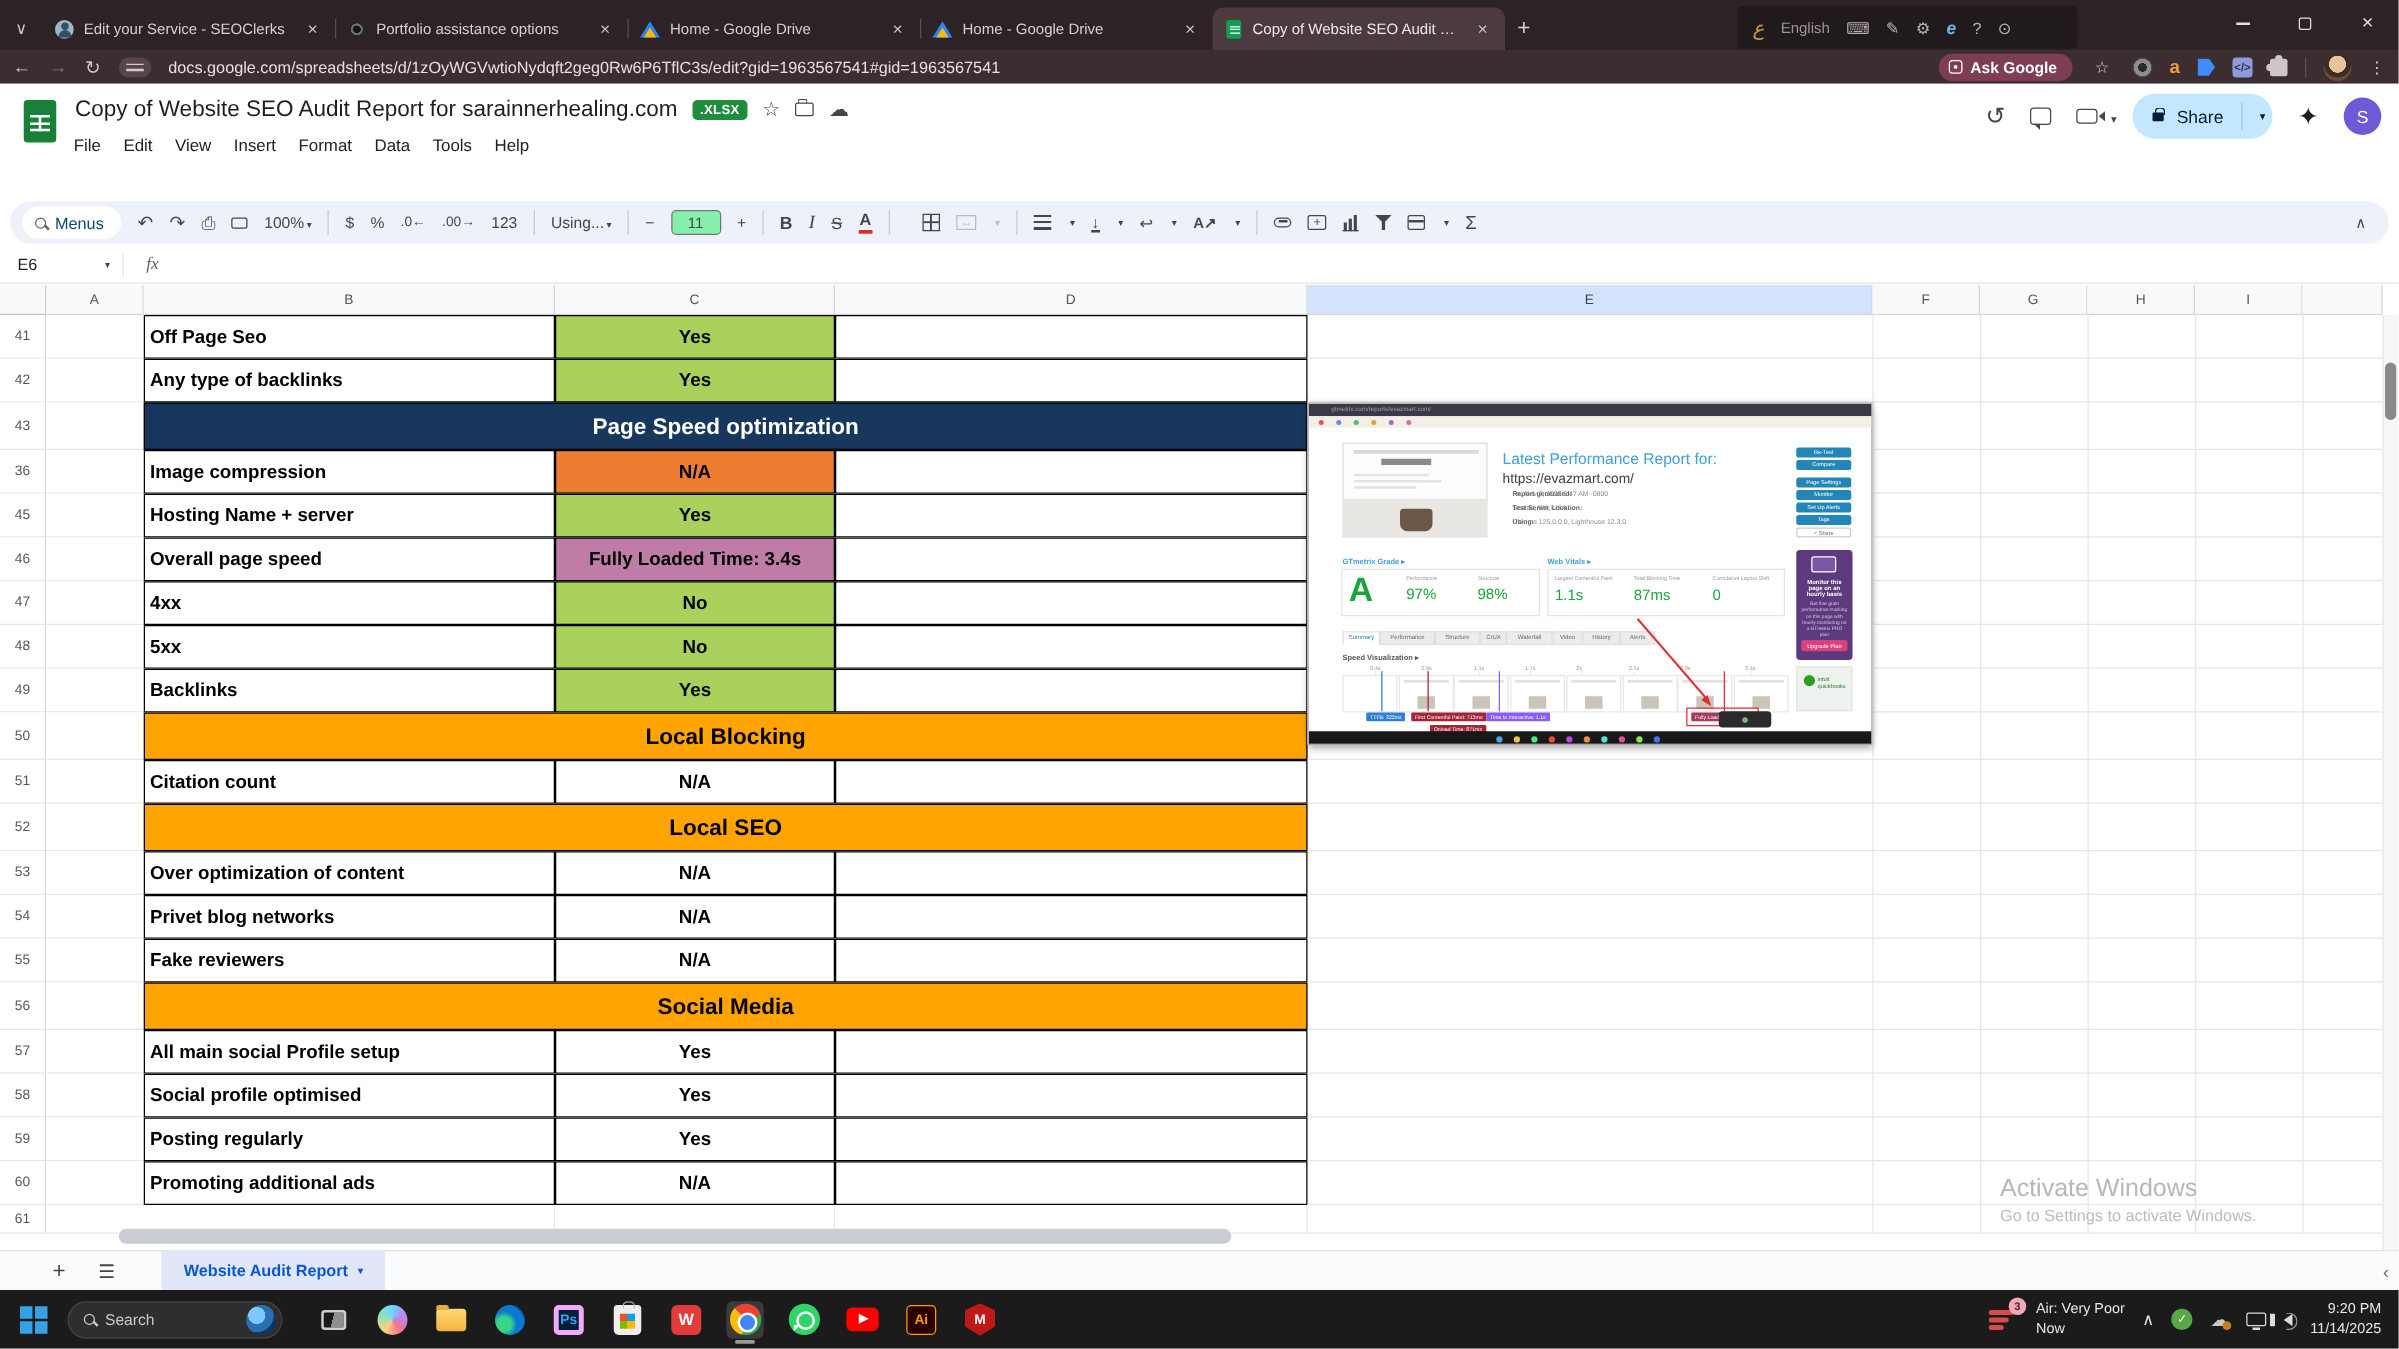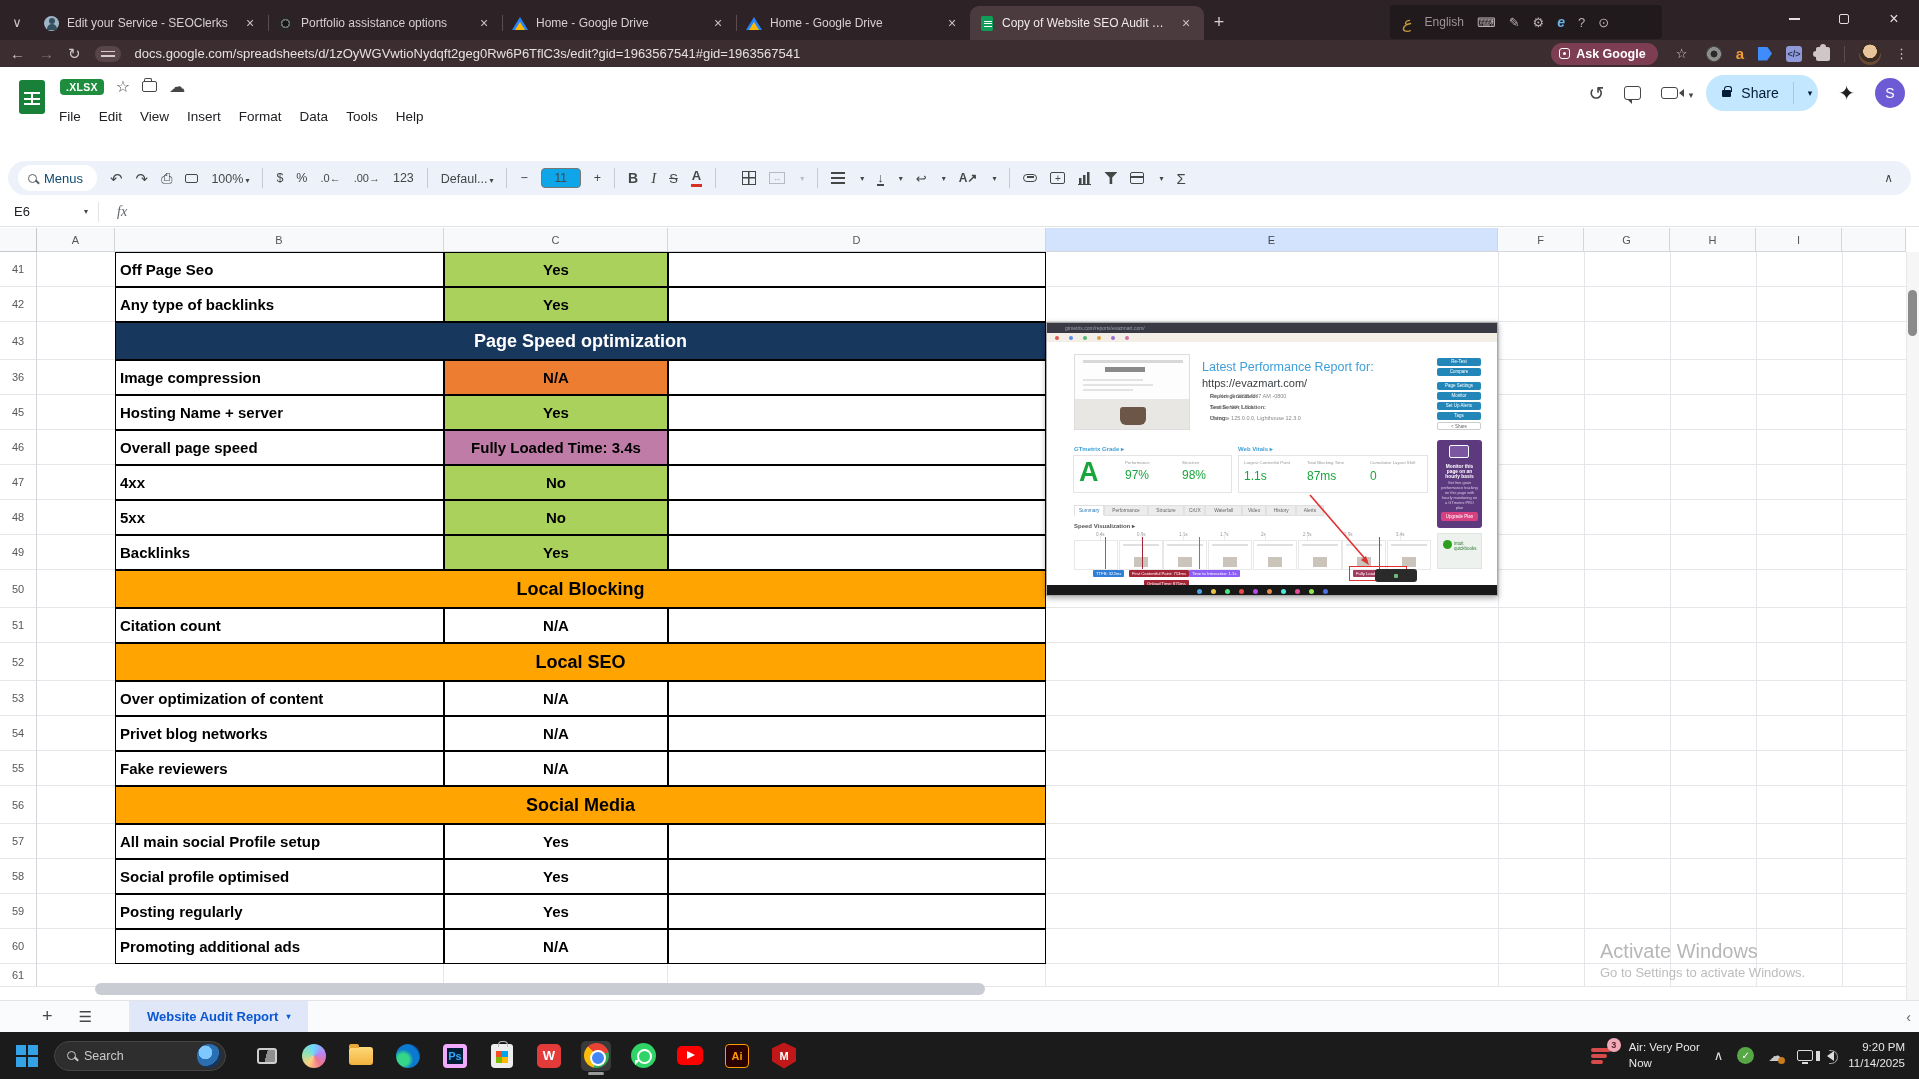--- a/index.html
+++ b/index.html
@@ -89,21 +89,21 @@
 
 
 #toolbar{position:absolute;left:8px;top:161px;width:1903px;height:34px;background:#edf2fa;border-radius:17px;display:flex;align-items:center;padding:0 10px;gap:13px;color:#444746}
 #menuspill{background:#fff;border-radius:14px;height:26px;display:flex;align-items:center;gap:7px;padding:0 14px 0 10px;font-size:13px;color:#0c4a6e}
 .mag{width:9px;height:9px;border:1.5px solid #5f6368;border-radius:50%;position:relative;flex:none}
 .mag::after{content:'';position:absolute;width:5px;height:1.6px;background:#5f6368;transform:rotate(45deg);right:-4px;bottom:-1px}
 .tb-ic{font-size:15px;line-height:1;color:#444746}
 .tb-txt{font-size:12.5px;color:#444746}
 .tb-dd{font-size:8px;color:#444746;margin-left:2px}
 .tsep{width:1px;height:20px;background:#c7cbd1}
-.fsize{width:40px;height:20px;border:1px solid #747775;border-radius:4px;font-size:12px;display:flex;align-items:center;justify-content:center;background:#0ea5e9}
+.fsize{width:40px;height:20px;border:1px solid #747775;border-radius:4px;font-size:12px;display:flex;align-items:center;justify-content:center;background:#86efac}
 .bold{font-weight:bold;font-size:14px}
 .ital{font-style:italic;font-family:"Liberation Serif",serif;font-size:15px}
 .strik{text-decoration:line-through;font-size:13px}
 .colorA{font-size:13px;font-weight:bold;border-bottom:3px solid #d93025;line-height:1.1;padding:0 1px}
 .fill{width:13px;height:11px;background:#444746;clip-path:polygon(30% 0,100% 55%,55% 100%,0 45%);position:relative}
 .fillwrap{border-bottom:3px solid #fce8b2;padding-bottom:2px}
 .gridic{width:14px;height:14px;border:1.5px solid #444746;position:relative}
 .gridic::before{content:'';position:absolute;inset:0;background:linear-gradient(#444746,#444746) 50% 0/1.5px 100% no-repeat,linear-gradient(#444746,#444746) 0 50%/100% 1.5px no-repeat}
 .merge{width:16px;height:12px;border:1.5px solid #b8bcc2;position:relative;color:#b8bcc2;font-size:9px;text-align:center;line-height:10px}
 .bars{width:14px;height:12px;background:repeating-linear-gradient(#444746 0 1.8px,transparent 1.8px 5px)}
@@ -325,20 +325,21 @@
     <span class="ext-code">&lt;/&gt;</span>
     <span class="ext-puzzle"></span>
     <span class="vsep"></span>
     <span id="chravatar"></span>
     <span class="dots3">⋮</span>
   </div>
 
   <div id="shead">
     <div id="sicon"></div>
     <div id="stitle-row">
+      <span id="stitle">Copy of Website SEO Audit Report for sarainnerhealing.com</span>
       <span id="sbadge">.XLSX</span>
       <span class="hd-ic">☆</span>
       <span class="hd-folder"></span>
       <span class="hd-ic">☁</span>
     </div>
     <div id="smenus">
         <div class="menu">File</div>
         <div class="menu">Edit</div>
         <div class="menu">View</div>
         <div class="menu">Insert</div>
@@ -374,21 +375,21 @@
       <span class="tb-ic" style="font-size: 14px;">⎙</span>
       <span style="width: 13px; height: 9px; border: 1.8px solid rgb(68, 71, 70); border-radius: 2px;"></span>
       <span><span class="tb-txt">100%</span><span class="tb-dd">▾</span></span>
       <span class="tsep"></span>
       <span class="tb-txt">$</span>
       <span class="tb-txt">%</span>
       <span class="tb-txt" style="font-size: 11px;">.0←</span>
       <span class="tb-txt" style="font-size: 11px;">.00→</span>
       <span class="tb-txt">123</span>
       <span class="tsep"></span>
-      <span><span class="tb-txt">Defaul...</span><span class="tb-dd">▾</span></span>
+      <span><span class="tb-txt">Using...</span><span class="tb-dd">▾</span></span>
       <span class="tsep"></span>
       <span class="tb-txt">−</span>
       <span class="fsize">11</span>
       <span class="tb-txt">+</span>
       <span class="tsep"></span>
       <span class="tb-ic bold">B</span>
       <span class="tb-ic ital">I</span>
       <span class="tb-ic strik">S</span>
       <span class="tb-ic colorA">A</span>
       <span class="tsep"></span>

